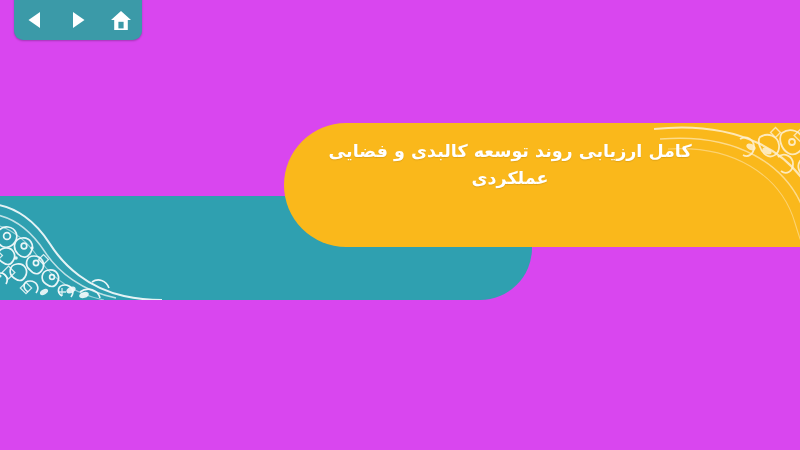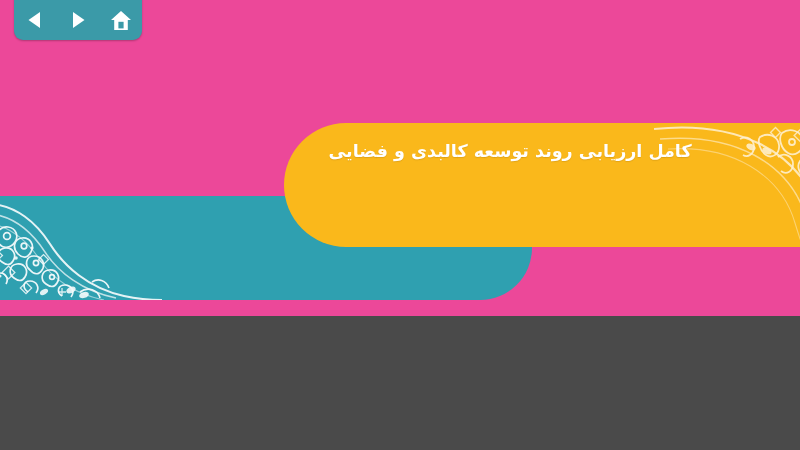--- a/index.html
+++ b/index.html
@@ -10,22 +10,22 @@
     width: 800px;
     height: 450px;
     overflow: hidden;
     background: #4a4a4a;
     font-family: "DejaVu Sans", "Liberation Sans", sans-serif;
   }
 
   #slide-root {
     position: relative;
     width: 800px;
-    height: 316px;
-    background: #ec4899;
+    height: 450px;
+    background: #d946ef;
     overflow: hidden;
   }
 
   
   #nav-toolbar {
     position: absolute;
     left: 14px;
     top: -14px;
     width: 128px;
     height: 54px;
@@ -197,20 +197,21 @@
         <ellipse cx="172" cy="112" rx="3" ry="5" transform="rotate(18 172 112)"></ellipse>
         <circle cx="148" cy="28" r="1.8"></circle>
         <circle cx="168" cy="46" r="1.6"></circle>
         <circle cx="182" cy="78" r="1.5"></circle>
       </g>
     </svg>
   </div>
 
   <div id="title-block">
     <div class="title-line" id="title-line-1">کامل ارزیابی روند توسعه کالبدی و فضایی</div>
+    <div class="title-line">عملکردی</div>
   </div>
 
   <div id="nav-toolbar">
 
     <div class="nav-btn" title="قبلی">
       <svg width="20" height="20" viewBox="0 0 20 20">
         <path d="M15 2 L15 18 L3.5 10 Z" fill="#ffffff"></path>
       </svg>
     </div>
 

